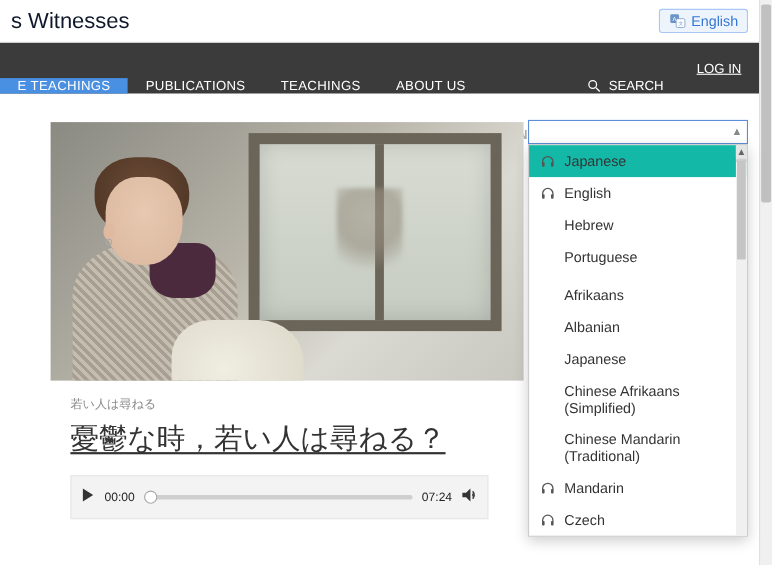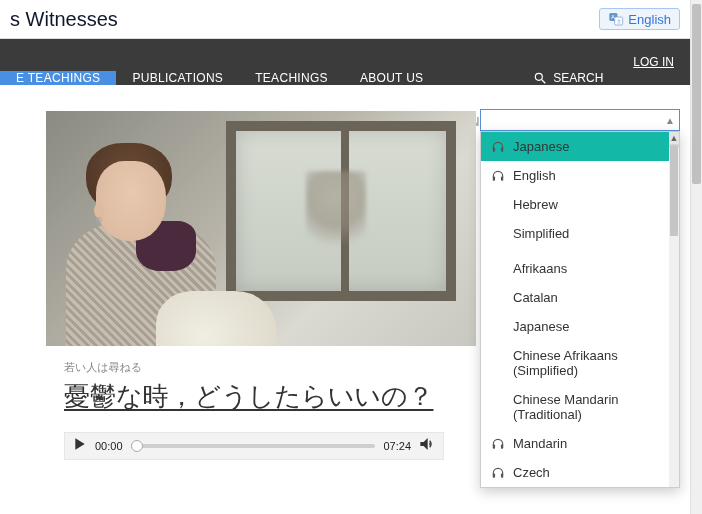--- a/index.html
+++ b/index.html
@@ -44,25 +44,25 @@
   .reflection { position:absolute; left:70px; top:40px; width:60px; height:90px; background:radial-gradient(circle at 50% 30%, #a39a8c 0%, #968e80 40%, transparent 70%); opacity:0.6; filter: blur(2px);}
   .person { position:absolute; left:50px; top:50px; }
   .head { width:70px; height:80px; background: radial-gradient(ellipse at 50% 40%, #e8c8b0 0%, #d9b79e 100%); border-radius: 40% 44% 48% 46%; position:relative;}
   .hair { position:absolute; top:-18px; left:-10px; width:86px; height:72px; background: radial-gradient(ellipse at 50% 40%, #6b4a36 0%, #4a3222 100%); border-radius: 50% 52% 60% 58%;}
   .ear { position:absolute; top:42px; left:-2px; width:10px; height:15px; background:#dfb9a0; border-radius:50%;}
   .earring { position:absolute; top:56px; left:0px; width:6px; height:6px; border:1px solid #aaa; border-radius:50%;}
   .body { position:absolute; top:60px; left:-30px; width:150px; height:160px; background: repeating-linear-gradient(45deg,#c4bdb0,#c4bdb0 3px,#a69f92 3px,#a69f92 6px); border-radius: 40% 40% 20% 20% / 30% 30% 10% 10%;}
   .shirt { position:absolute; top:60px; left:40px; width:60px; height:50px; background:#4a2a3c; border-radius: 10% 30% 40% 40%;}
   .pillow { position:absolute; top:130px; left:60px; width:120px; height:110px; background: radial-gradient(ellipse at 40% 40%, #f0ede2 0%, #d8d4c4 100%); border-radius: 30% 34% 30% 30%;}
   
-  .article { margin: 14px 0 0 64px; width: 380px; font-family: Liberation Mono, monospace; }
+  .article { margin: 14px 0 0 64px; width: 380px; }
   .kicker { font-size: 11px; color: #888; margin-bottom: 6px; }
   .headline { font-size: 26px; color: #333; line-height: 1.35; font-weight: 400; text-decoration: underline; text-decoration-color: #333; text-underline-offset: 4px;}
   
-  .player { margin: 16px 0 0 64px; width: 380px; height: 28px; background: #f3f3f3; border:1px solid #e6e6e6; display:flex; align-items:center; padding:0 8px; gap:8px;}
+  .player { margin: 16px 0 0 64px; width: 380px; height: 40px; background: #f3f3f3; border:1px solid #e6e6e6; display:flex; align-items:center; padding:0 8px; gap:8px;}
   .play-btn svg{ width:14px; height:14px; fill:#333;}
   .time { font-size:11px; color:#222;}
   .track { flex:1; height:4px; background:#cfcfcf; border-radius:2px; position:relative;}
   .track .dot{ position:absolute; left:0; top:-4px; width:12px; height:12px; background:#fff; border:1px solid #aaa; border-radius:50%;}
   .vol svg{ width:16px; height:16px; fill:#333;}
 </style>
 </head>
 <body>
 
 <div class="inner">
@@ -120,30 +120,30 @@
               <rect x="17" y="13" width="4" height="7" rx="1.5" fill="#555"></rect>
             </svg>
             <span>English</span>
           </div>
           <div class="row">
             <span class="nohead"></span>
             <span>Hebrew</span>
           </div>
           <div class="row">
             <span class="nohead"></span>
-            <span>Simplified</span>
+            <span>Portuguese</span>
           </div>
           <div class="sep"></div>
           <div class="row">
             <span class="nohead"></span>
             <span>Afrikaans</span>
           </div>
           <div class="row">
             <span class="nohead"></span>
-            <span>Catalan</span>
+            <span>Albanian</span>
           </div>
           <div class="row">
             <span class="nohead"></span>
             <span>Japanese</span>
           </div>
           <div class="row">
             <span class="nohead"></span>
             <span>Chinese Afrikaans (Simplified)</span>
           </div>
           <div class="row">
@@ -186,21 +186,21 @@
         <div class="pillow"></div>
         <div class="hair"></div>
         <div class="head"></div>
         <div class="ear"></div>
         <div class="earring"></div>
       </div>
     </div>
 
     <div class="article">
       <div class="kicker">若い人は尋ねる</div>
-      <div class="headline">憂鬱な時，どうしたらいいの？</div>
+      <div class="headline">憂鬱な時，若い人は尋ねる？</div>
     </div>
 
     <div class="player">
       <span class="play-btn">
         <svg viewBox="0 0 24 24">
             <polygon points="4,2 20,12 4,22"></polygon>
           </svg>
       </span>
       <span class="time">00:00</span>
       <div class="track">

